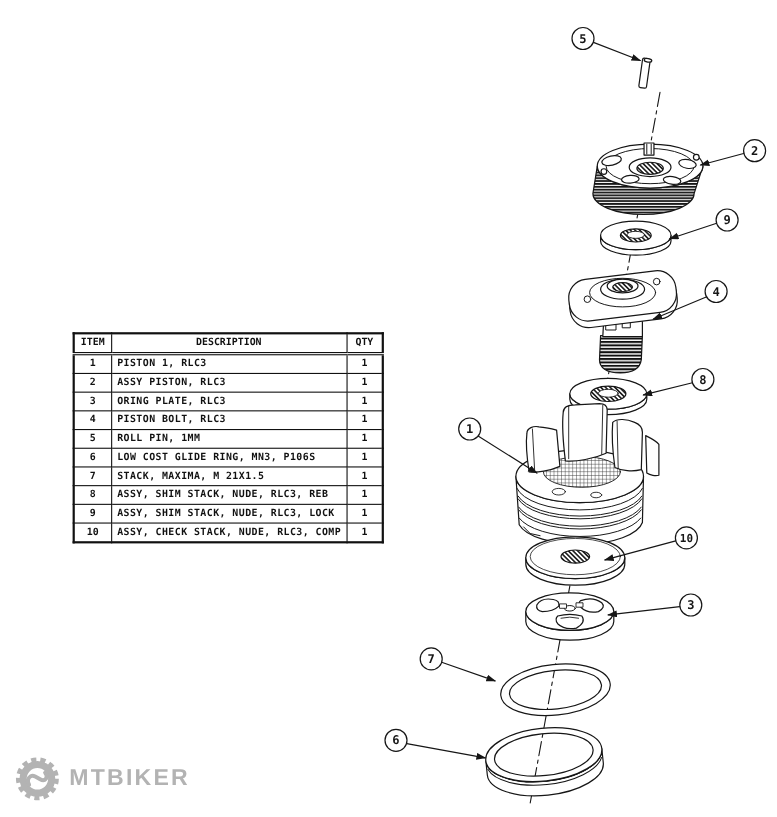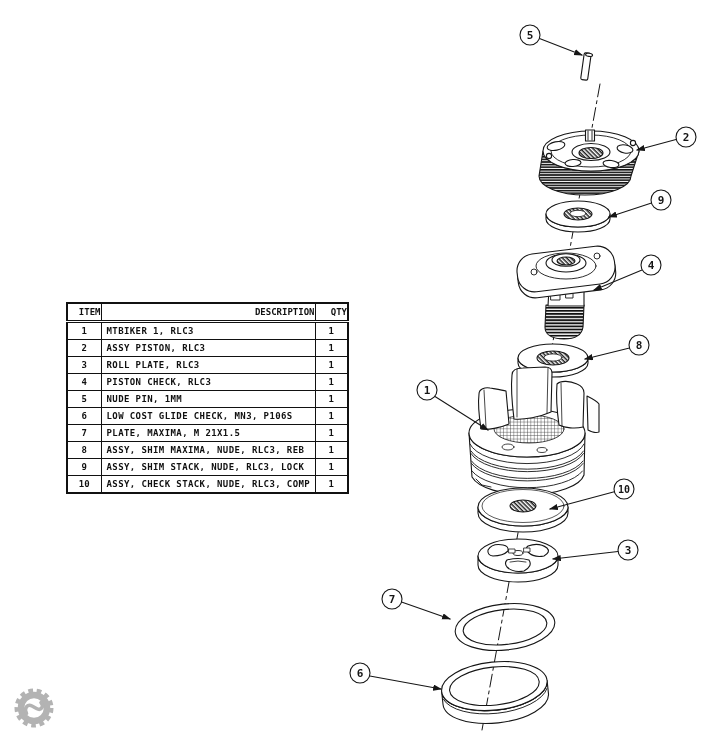--- a/index.html
+++ b/index.html
@@ -15,21 +15,21 @@
     position:absolute;left:66px;top:302px;width:283px;
     border-collapse:collapse;table-layout:fixed;
     border:2px solid #111;
     font-family:"DejaVu Sans Mono","Liberation Mono",monospace;
     font-size:9px;font-weight:700;color:#111;
   }
   .parts-table th,.parts-table td{
     border:1px solid #111;height:16px;line-height:16px;
     padding:0;white-space:nowrap;overflow:hidden;
   }
-  .parts-table thead th{border-bottom:3px double #111;text-align:right;margin-left:13px;}
+  .parts-table thead th{border-bottom:3px double #111;text-align:center;margin-left:13px;}
   .col-item{width:34px;}
   .col-qty{width:33px;}
   .parts-table td.c-item,.parts-table td.c-qty{text-align:center;}
   .parts-table td.c-desc{text-align:left;padding-left:5px;letter-spacing:0.4px;}
 
   
   .watermark{
     position:absolute;left:13px;top:687px;display:flex;align-items:center;gap:8px;
   }
   .watermark-text{
@@ -238,56 +238,56 @@
     <thead>
       <tr>
         <th>ITEM</th>
         <th>DESCRIPTION</th>
         <th>QTY</th>
       </tr>
     </thead>
     <tbody>
       <tr>
         <td class="c-item">1</td>
-        <td class="c-desc">MTBIKER 1, RLC3</td>
+        <td class="c-desc">PISTON 1, RLC3</td>
         <td class="c-qty">1</td>
       </tr>
       <tr>
         <td class="c-item">2</td>
         <td class="c-desc">ASSY PISTON, RLC3</td>
         <td class="c-qty">1</td>
       </tr>
       <tr>
         <td class="c-item">3</td>
-        <td class="c-desc">ROLL PLATE, RLC3</td>
+        <td class="c-desc">ORING PLATE, RLC3</td>
         <td class="c-qty">1</td>
       </tr>
       <tr>
         <td class="c-item">4</td>
-        <td class="c-desc">PISTON CHECK, RLC3</td>
+        <td class="c-desc">PISTON BOLT, RLC3</td>
         <td class="c-qty">1</td>
       </tr>
       <tr>
         <td class="c-item">5</td>
-        <td class="c-desc">NUDE PIN, 1MM</td>
+        <td class="c-desc">ROLL PIN, 1MM</td>
         <td class="c-qty">1</td>
       </tr>
       <tr>
         <td class="c-item">6</td>
-        <td class="c-desc">LOW COST GLIDE CHECK, MN3, P106S</td>
+        <td class="c-desc">LOW COST GLIDE RING, MN3, P106S</td>
         <td class="c-qty">1</td>
       </tr>
       <tr>
         <td class="c-item">7</td>
-        <td class="c-desc">PLATE, MAXIMA, M 21X1.5</td>
+        <td class="c-desc">STACK, MAXIMA, M 21X1.5</td>
         <td class="c-qty">1</td>
       </tr>
       <tr>
         <td class="c-item">8</td>
-        <td class="c-desc">ASSY, SHIM MAXIMA, NUDE, RLC3, REB</td>
+        <td class="c-desc">ASSY, SHIM STACK, NUDE, RLC3, REB</td>
         <td class="c-qty">1</td>
       </tr>
       <tr>
         <td class="c-item">9</td>
         <td class="c-desc">ASSY, SHIM STACK, NUDE, RLC3, LOCK</td>
         <td class="c-qty">1</td>
       </tr>
       <tr>
         <td class="c-item">10</td>
         <td class="c-desc">ASSY, CHECK STACK, NUDE, RLC3, COMP</td>
@@ -295,15 +295,16 @@
       </tr>
     </tbody>
   </table>
 
   <div class="watermark">
     <svg width="42" height="42" viewBox="0 0 42 42">
       <circle cx="21" cy="21" r="15.5" fill="none" stroke="#b3b3b3" stroke-width="8" stroke-dasharray="4.2 3.3"></circle>
       <circle cx="21" cy="21" r="13" fill="none" stroke="#b3b3b3" stroke-width="6.5"></circle>
       <path d="M13.5,26.5 C10.5,21.5 14.5,16.5 19,19 L23.5,21.5 C28,24 31.5,19.5 28,15.5" stroke="#b3b3b3" stroke-width="3.6" fill="none" stroke-linecap="round"></path>
     </svg>
+    <span class="watermark-text">MTBIKER</span>
   </div>
 
 </div>
 
 </body></html>

